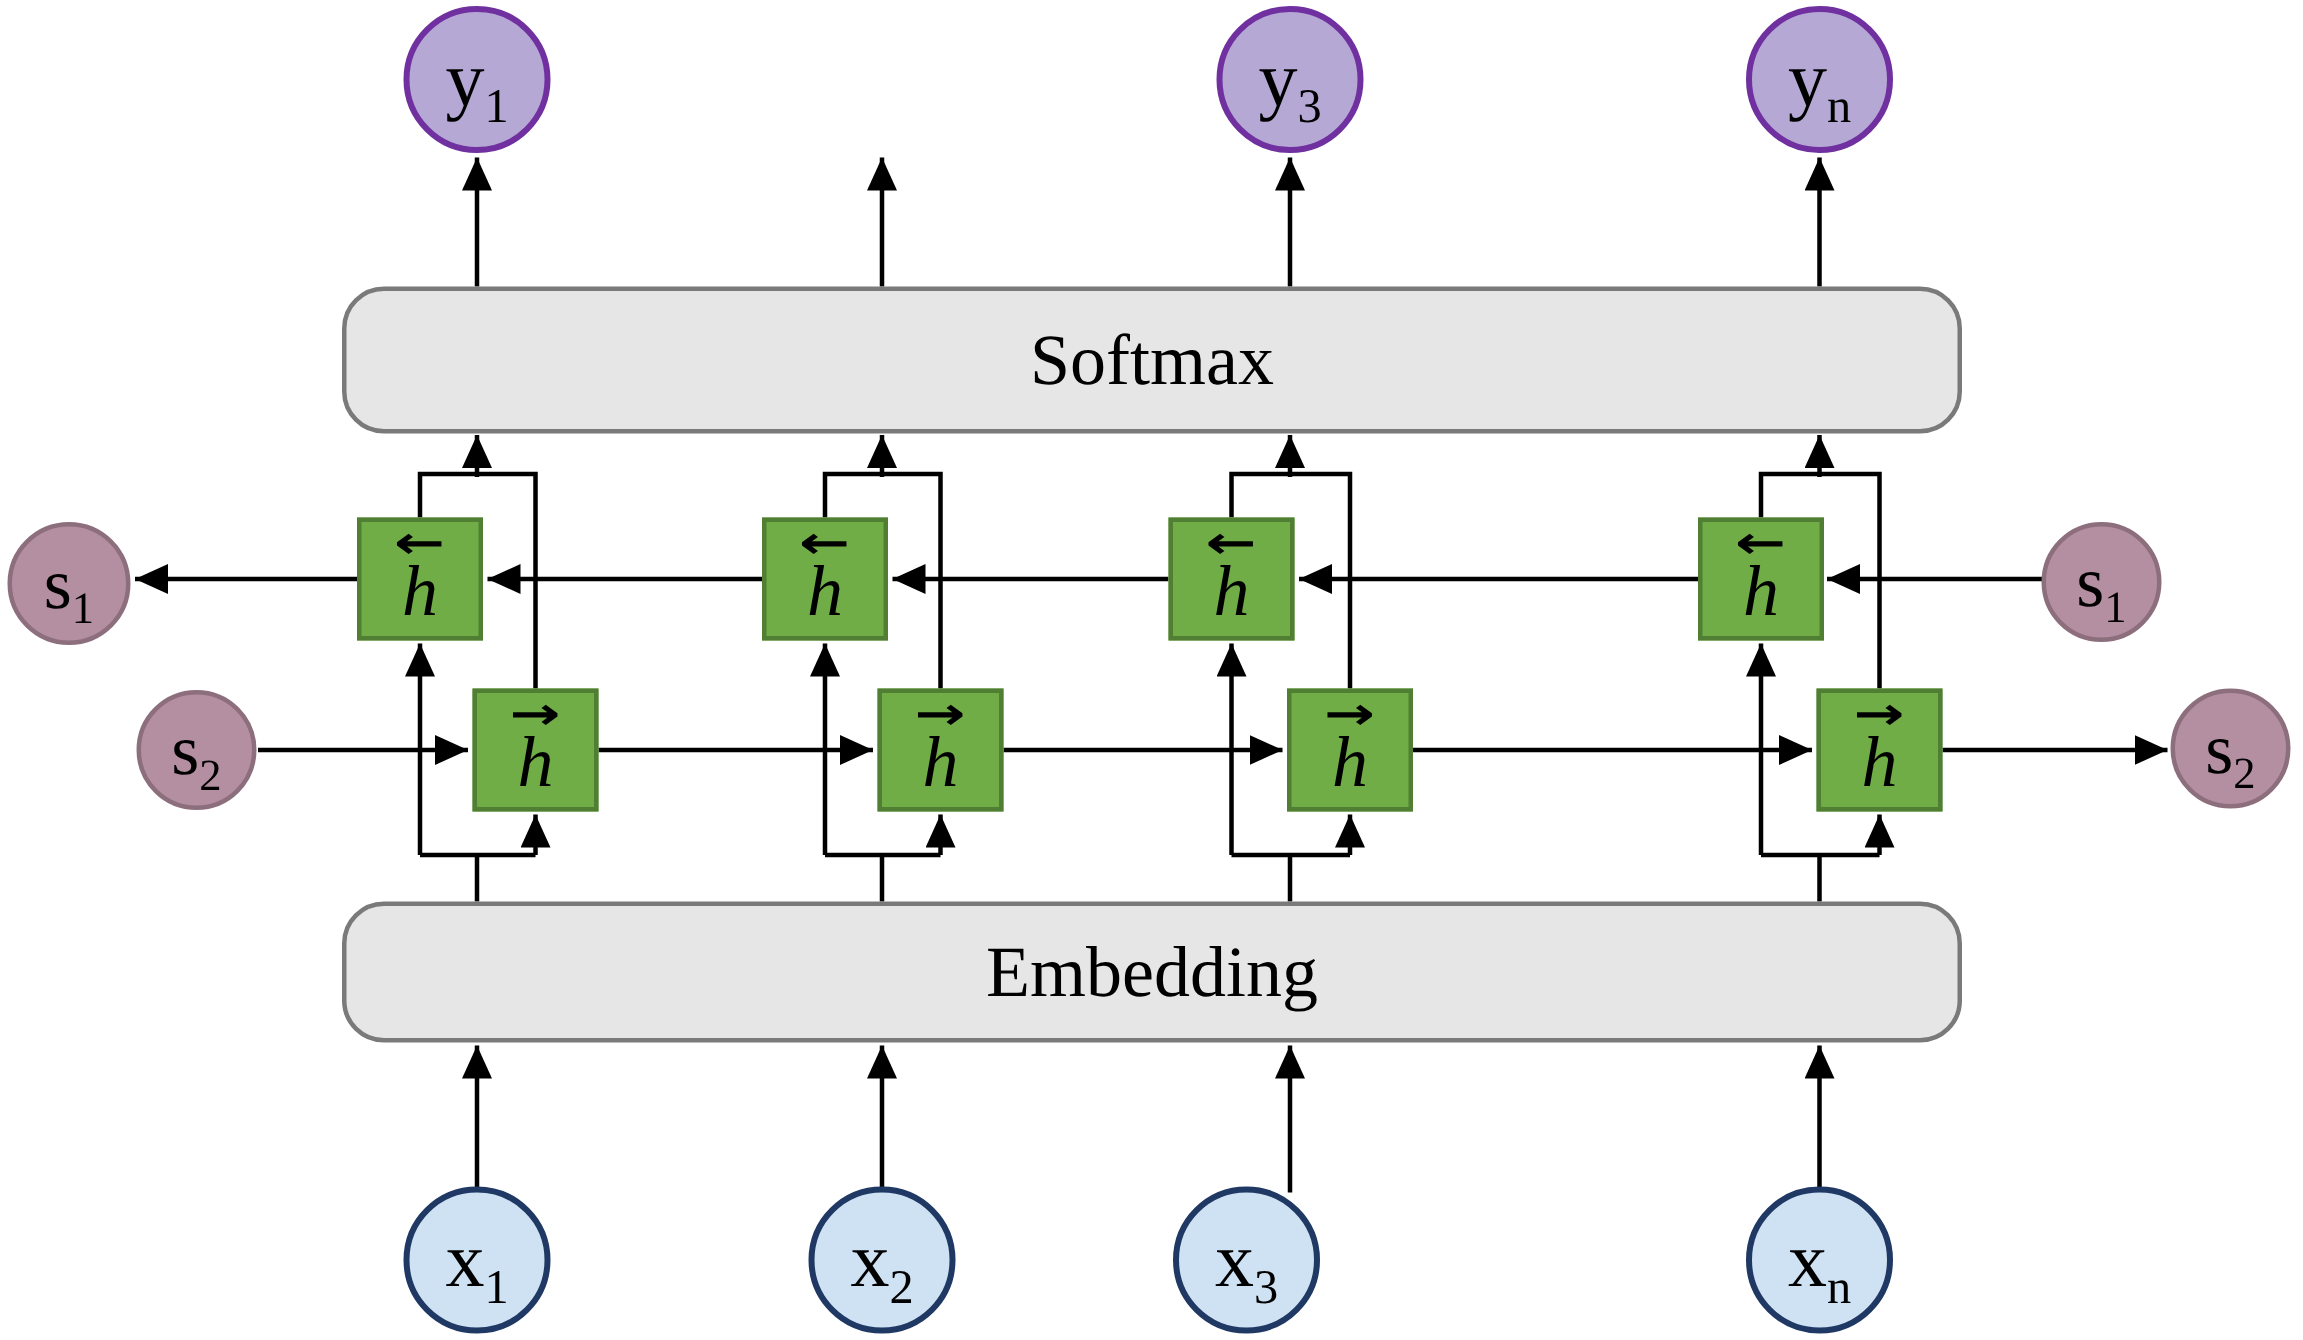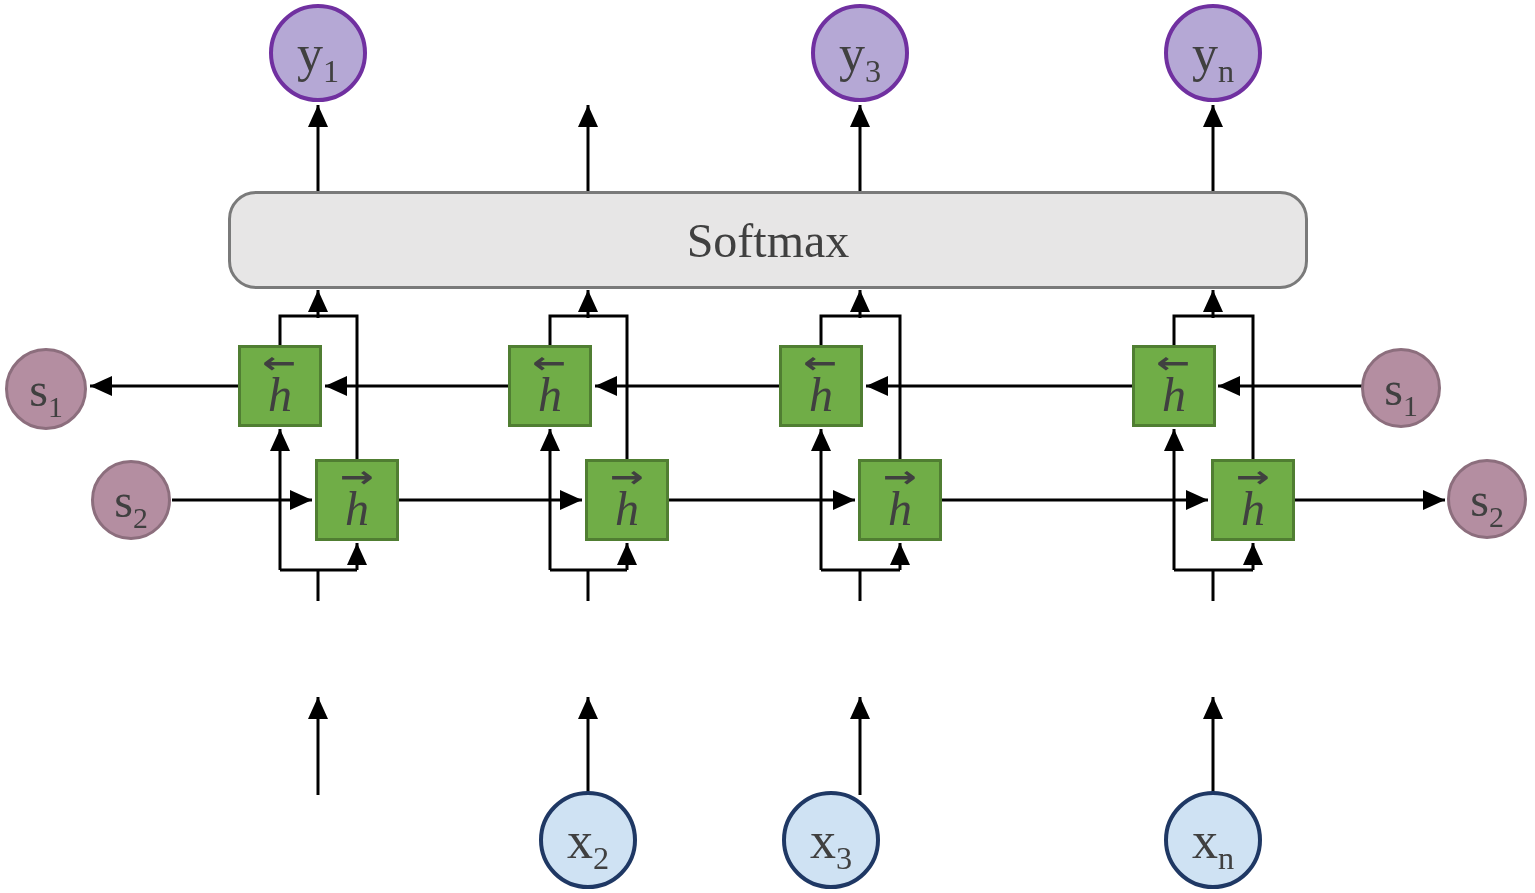--- a/index.html
+++ b/index.html
@@ -9,21 +9,21 @@
     background:#ffffff;
     font-family:"Liberation Serif", serif;
     overflow:hidden;
   }
   #wires{position:absolute;left:0;top:0;z-index:1;}
   .ln{stroke:var(--line,#000);stroke-width:3;fill:none;}
   .ahead{fill:var(--line,#000);}
   .node{
     position:absolute;z-index:2;box-sizing:border-box;
     display:flex;align-items:center;justify-content:center;
-    color:#404040;
+    color:#000000;
   }
   .circle{border-radius:50%;}
   .circle.output{background:var(--output-fill,#b4a7d6);border:4px solid var(--output-border,#7030a0);font-size:52px;}
   .circle.input{background:var(--input-fill,#cfe2f3);border:4px solid var(--input-border,#1f3864);font-size:52px;}
   .circle.state{background:var(--state-fill,#b48ea1);border:3px solid var(--state-border,#8b6478);font-size:48px;}
   .circle sub{font-size:0.62em;line-height:0;}
   .bar{
     background:var(--layer-fill,#e7e6e6);
     border:3px solid var(--layer-border,#7a7a7a);
     border-radius:28px;font-size:48px;
@@ -107,31 +107,37 @@
       <line class="ln" x1="399" y1="500" x2="582" y2="500" marker-end="url(#ah)"></line>
       <line class="ln" x1="669" y1="500" x2="855" y2="500" marker-end="url(#ah)"></line>
       <line class="ln" x1="942" y1="500" x2="1208" y2="500" marker-end="url(#ah)"></line>
       <line class="ln" x1="1295" y1="500" x2="1445" y2="500" marker-end="url(#ah)"></line>
     </g>
   </svg>
 
   <div class="node bar" style="left:228px;top:191px;width:1080px;height:98px;">
     <span>Softmax</span>
   </div>
+  <div class="node bar" style="left:228px;top:601px;width:1080px;height:94px;">
+    <span>Embedding</span>
+  </div>
 
   <div class="node circle output" style="left:269px;top:4px;width:98px;height:98px;">
     <span><span>y</span><sub>1</sub></span>
   </div>
   <div class="node circle output" style="left:811px;top:4px;width:98px;height:98px;">
     <span><span>y</span><sub>3</sub></span>
   </div>
   <div class="node circle output" style="left:1164px;top:4px;width:98px;height:98px;">
     <span><span>y</span><sub>n</sub></span>
   </div>
 
+  <div class="node circle input" style="left:269px;top:791px;width:98px;height:98px;">
+    <span><span>x</span><sub>1</sub></span>
+  </div>
   <div class="node circle input" style="left:539px;top:791px;width:98px;height:98px;">
     <span><span>x</span><sub>2</sub></span>
   </div>
   <div class="node circle input" style="left:782px;top:791px;width:98px;height:98px;">
     <span><span>x</span><sub>3</sub></span>
   </div>
   <div class="node circle input" style="left:1164px;top:791px;width:98px;height:98px;">
     <span><span>x</span><sub>n</sub></span>
   </div>
 

